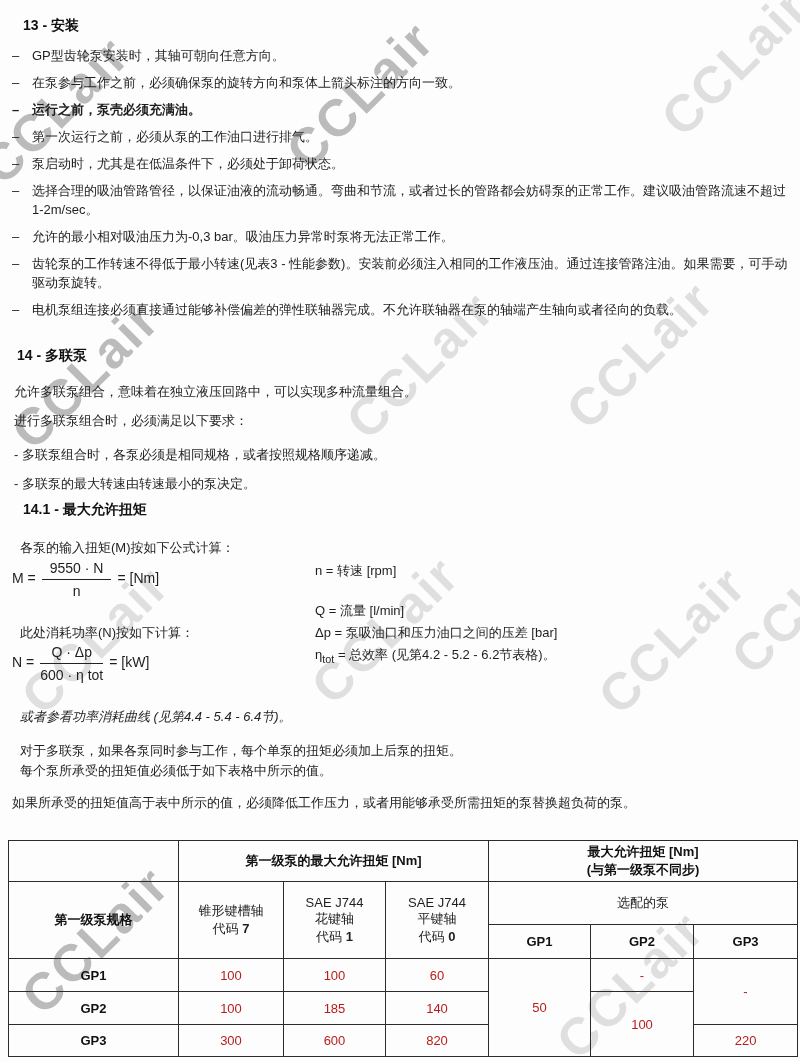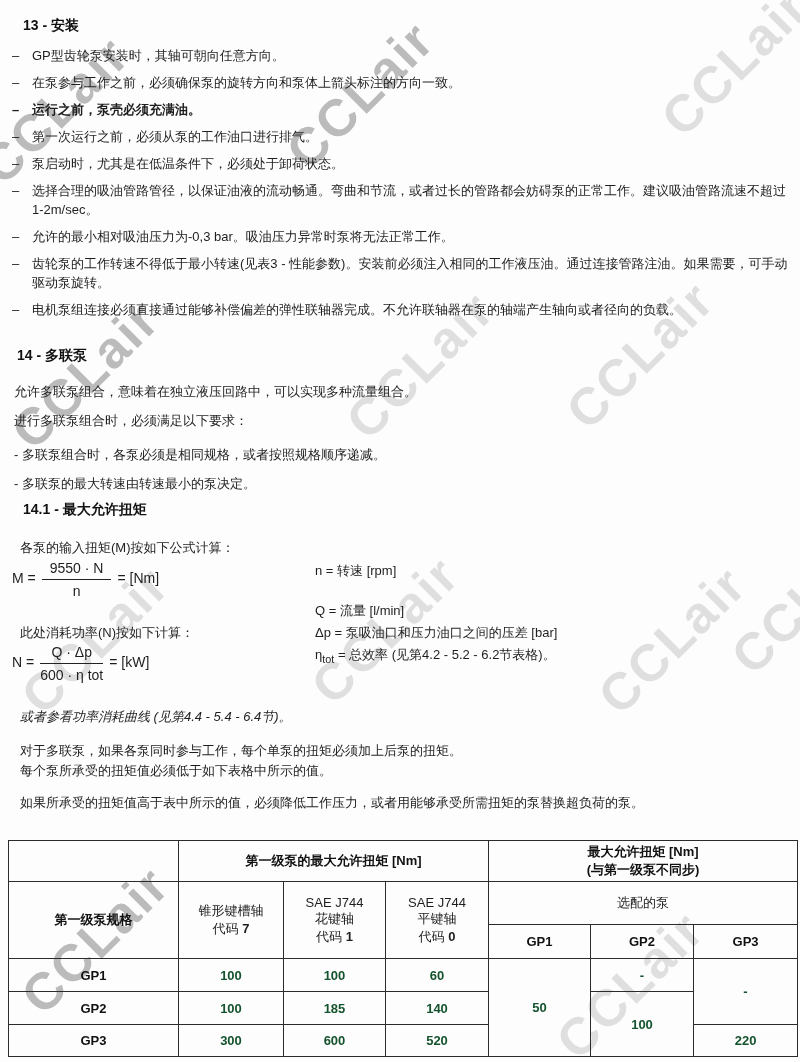--- a/index.html
+++ b/index.html
@@ -46,21 +46,21 @@
   table.torque td {
     border:1.5px solid #2b2b2b;
     text-align:center;
     vertical-align:middle;
     font-size:13px;
     padding:2px 4px;
     background:transparent;
   }
   td.hd { font-weight:bold; color:#111; }
   td.lbl { font-weight:bold; color:#111; }
-  td.val { font-weight:bold; color:#14532d; }
+  td.val { font-weight:normal; color:#b91c1c; }
   td.plain { font-weight:normal; }
   .code-num { font-weight:bold; }
 </style>
 </head>
 <body>
 
 <div class="page">
 
   <div class="wm wm-d" style="left:55px;  top:110px;">CCLair</div>
   <div class="wm wm-d" style="left:360px; top:95px;">CCLair</div>
@@ -149,21 +149,21 @@
 
     <div class="abs para" style="left:12px; top:614px;">此处消耗功率(N)按如下计算：</div>
 
     <div class="abs formula" style="left:12px; top:644px;">
       <span>N  =</span><span class="frac"><span class="num">Q · Δp</span><span class="den">600 · η tot</span></span><span>=  [kW]</span>
     </div>
 
     <div class="abs para" style="left:12px; top:698px;font-style:italic;">或者参看功率消耗曲线 (见第4.4 - 5.4 - 6.4节)。</div>
     <div class="abs para" style="left:12px; top:732px; width:778px;">对于多联泵，如果各泵同时参与工作，每个单泵的扭矩必须加上后泵的扭矩。</div>
     <div class="abs para" style="left:12px; top:752px; width:778px;">每个泵所承受的扭矩值必须低于如下表格中所示的值。</div>
-    <div class="abs para" style="left:12px; top:784px; width:778px;">如果所承受的扭矩值高于表中所示的值，必须降低工作压力，或者用能够承受所需扭矩的泵替换超负荷的泵。</div>
+    <div class="abs para" style="left:4px; top:784px; width:778px;">如果所承受的扭矩值高于表中所示的值，必须降低工作压力，或者用能够承受所需扭矩的泵替换超负荷的泵。</div>
 
     <div class="abs" style="left:8px; top:840px;">
       <table class="torque">
         <colgroup>
           <col style="width:170px">
             <col style="width:105px">
             <col style="width:102px">
             <col style="width:103px">
           <col style="width:102px">
             <col style="width:103px">
@@ -214,21 +214,21 @@
           <td class="lbl">GP2</td>
           <td class="val">100</td>
           <td class="val">185</td>
           <td class="val">140</td>
           <td class="val" rowspan="2">100</td>
         </tr>
         <tr style="height:32px;">
           <td class="lbl">GP3</td>
           <td class="val">300</td>
           <td class="val">600</td>
-          <td class="val">520</td>
+          <td class="val">820</td>
           <td class="val">220</td>
         </tr>
       </tbody>
         </table>
     </div>
 
   </div>
 </div>
 
 </body></html>

